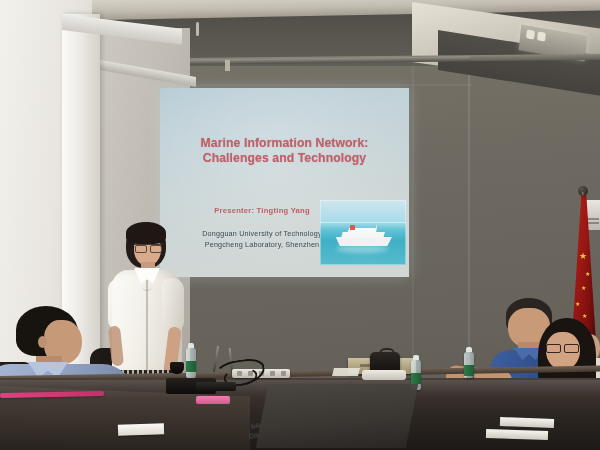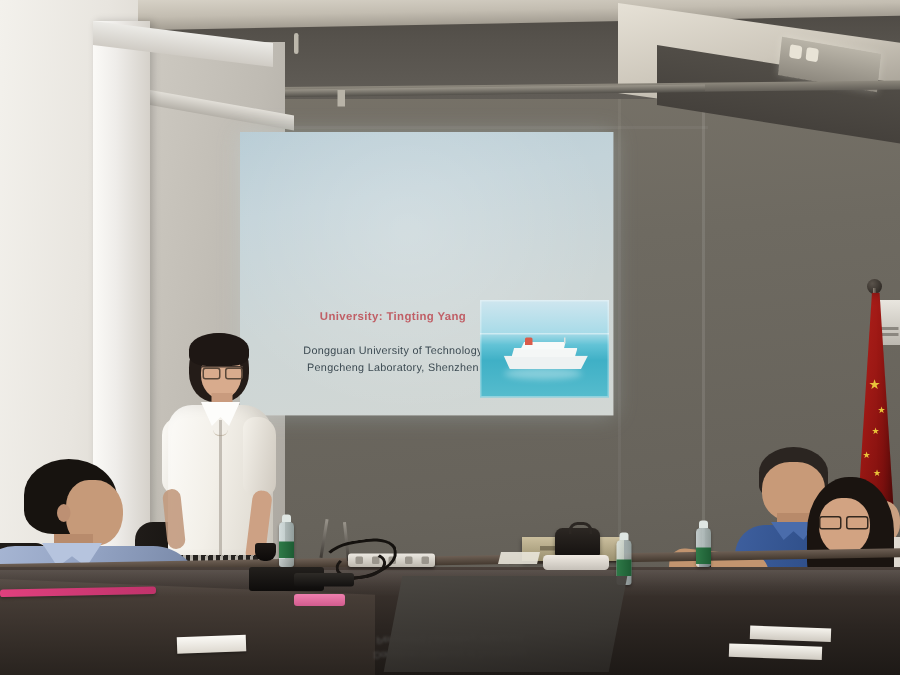--- a/index.html
+++ b/index.html
@@ -538,22 +538,26 @@
     <span class="star s1">★</span>
     <span class="star s2">★</span>
     <span class="star s3">★</span>
     <span class="star s4">★</span>
     <span class="star s5">★</span>
   </div>
 
   <div id="slide">
     <div class="glow"></div>
 
-
-    <div class="slide-presenter">University:  Tingting Yang</div>
+    <div class="slide-title">
+      <div>Marine Information Network:</div>
+      <div>Challenges and Technology</div>
+    </div>
+
+    <div class="slide-presenter">Presenter:  Tingting Yang</div>
 
     <div class="slide-affil">
       <div>Dongguan University of Technology</div>
       <div>Pengcheng Laboratory,  Shenzhen</div>
     </div>
 
     <div class="slide-photo">
       <div class="horizon"></div>
       <div class="ship-refl"></div>
       <div class="ship">

